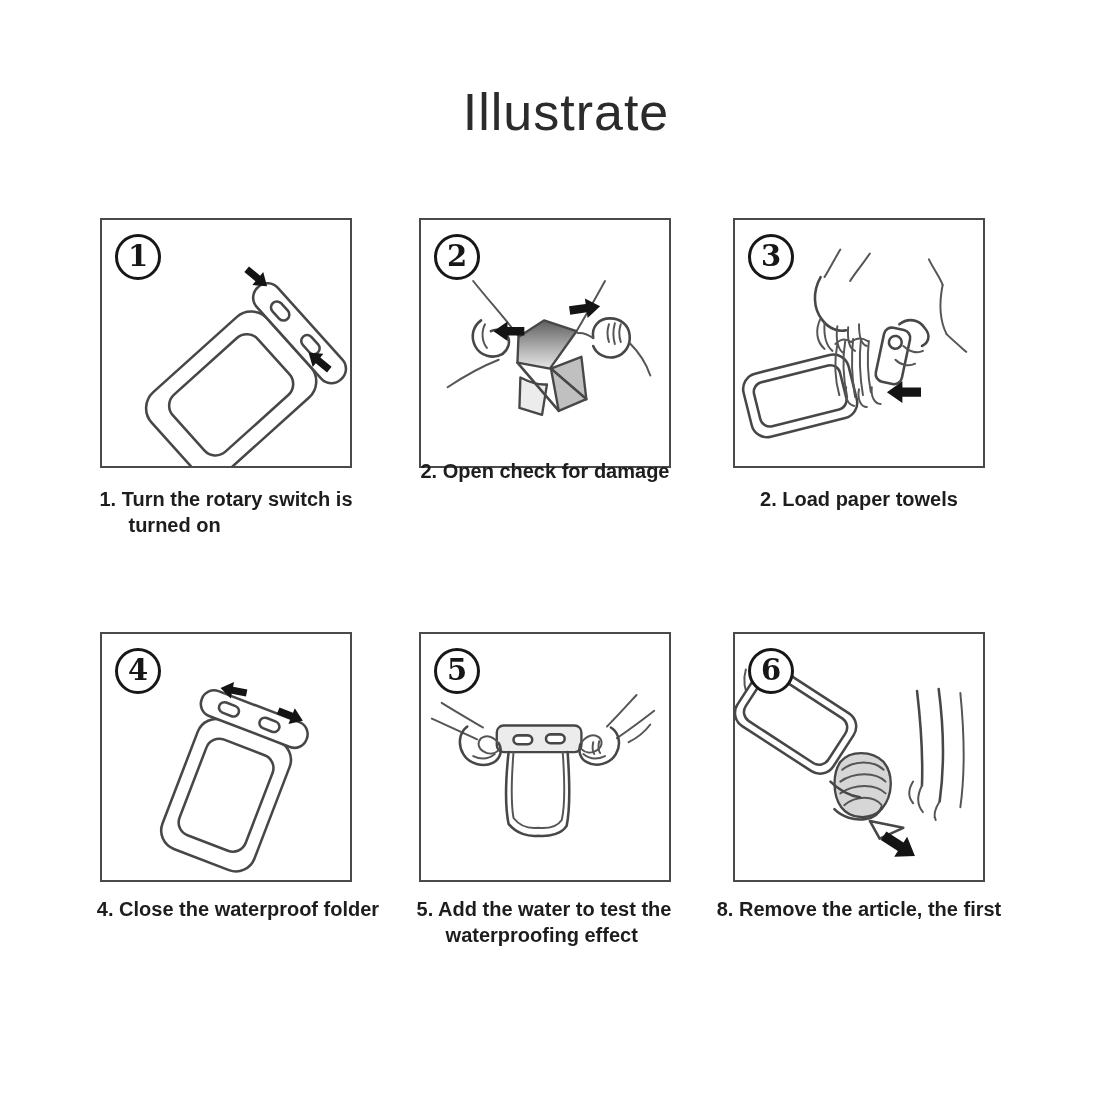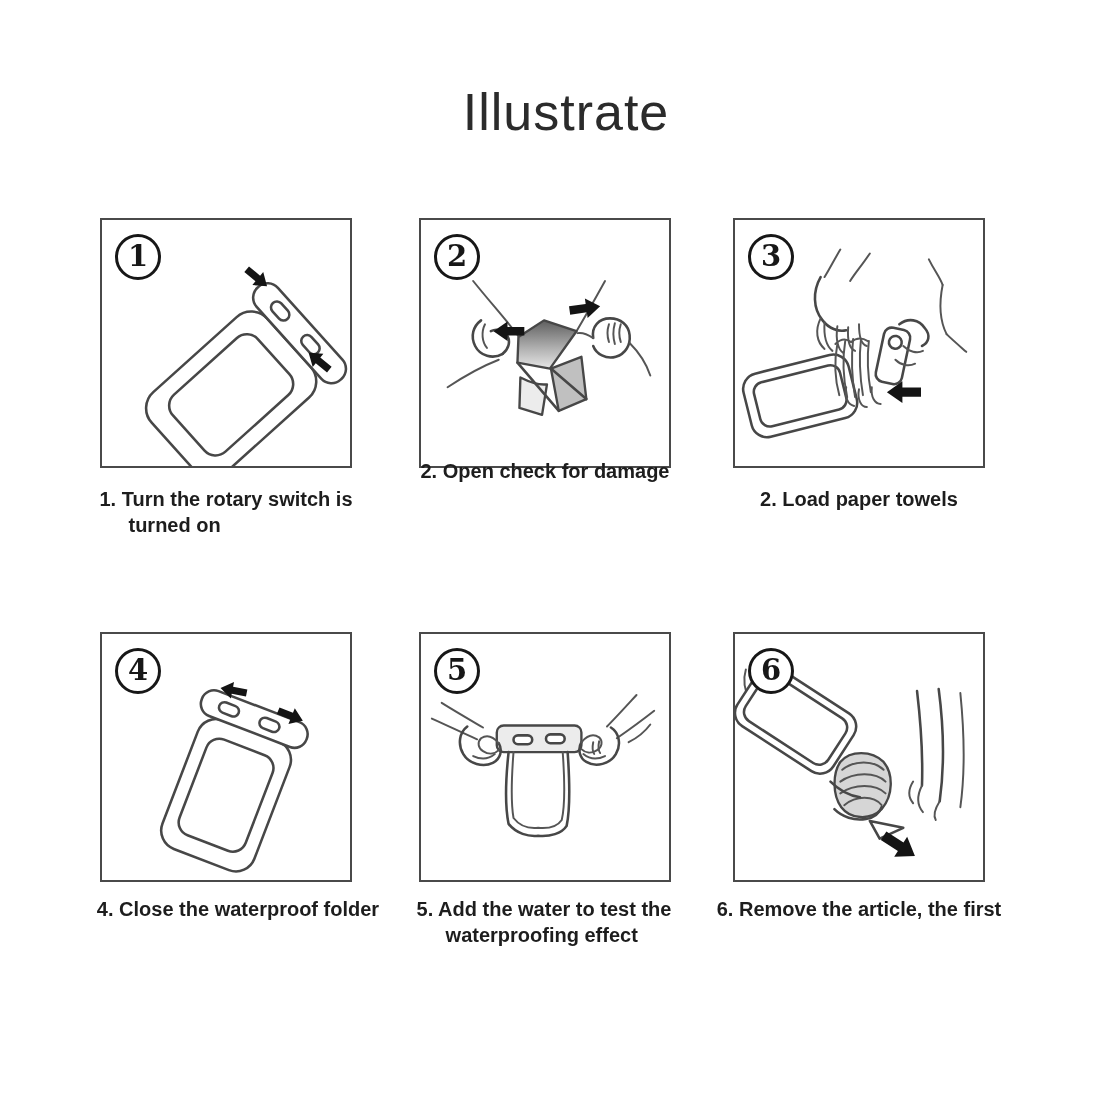--- a/index.html
+++ b/index.html
@@ -290,15 +290,15 @@
   </div>
 </div>
 <div class="cap" style="left:394px; top:896px;">
   <div class="cap-inner">
     <div class="cap-l1">5. Add the water to test the</div>
     <div class="cap-l2">waterproofing effect</div>
   </div>
 </div>
 <div class="cap" style="left:709px; top:896px;">
   <div class="cap-inner">
-    <div class="cap-l1">6. Remove the article, the first</div>
+    <div class="cap-l1">8. Remove the article, the first</div>
   </div>
 </div>
 
 </body></html>

